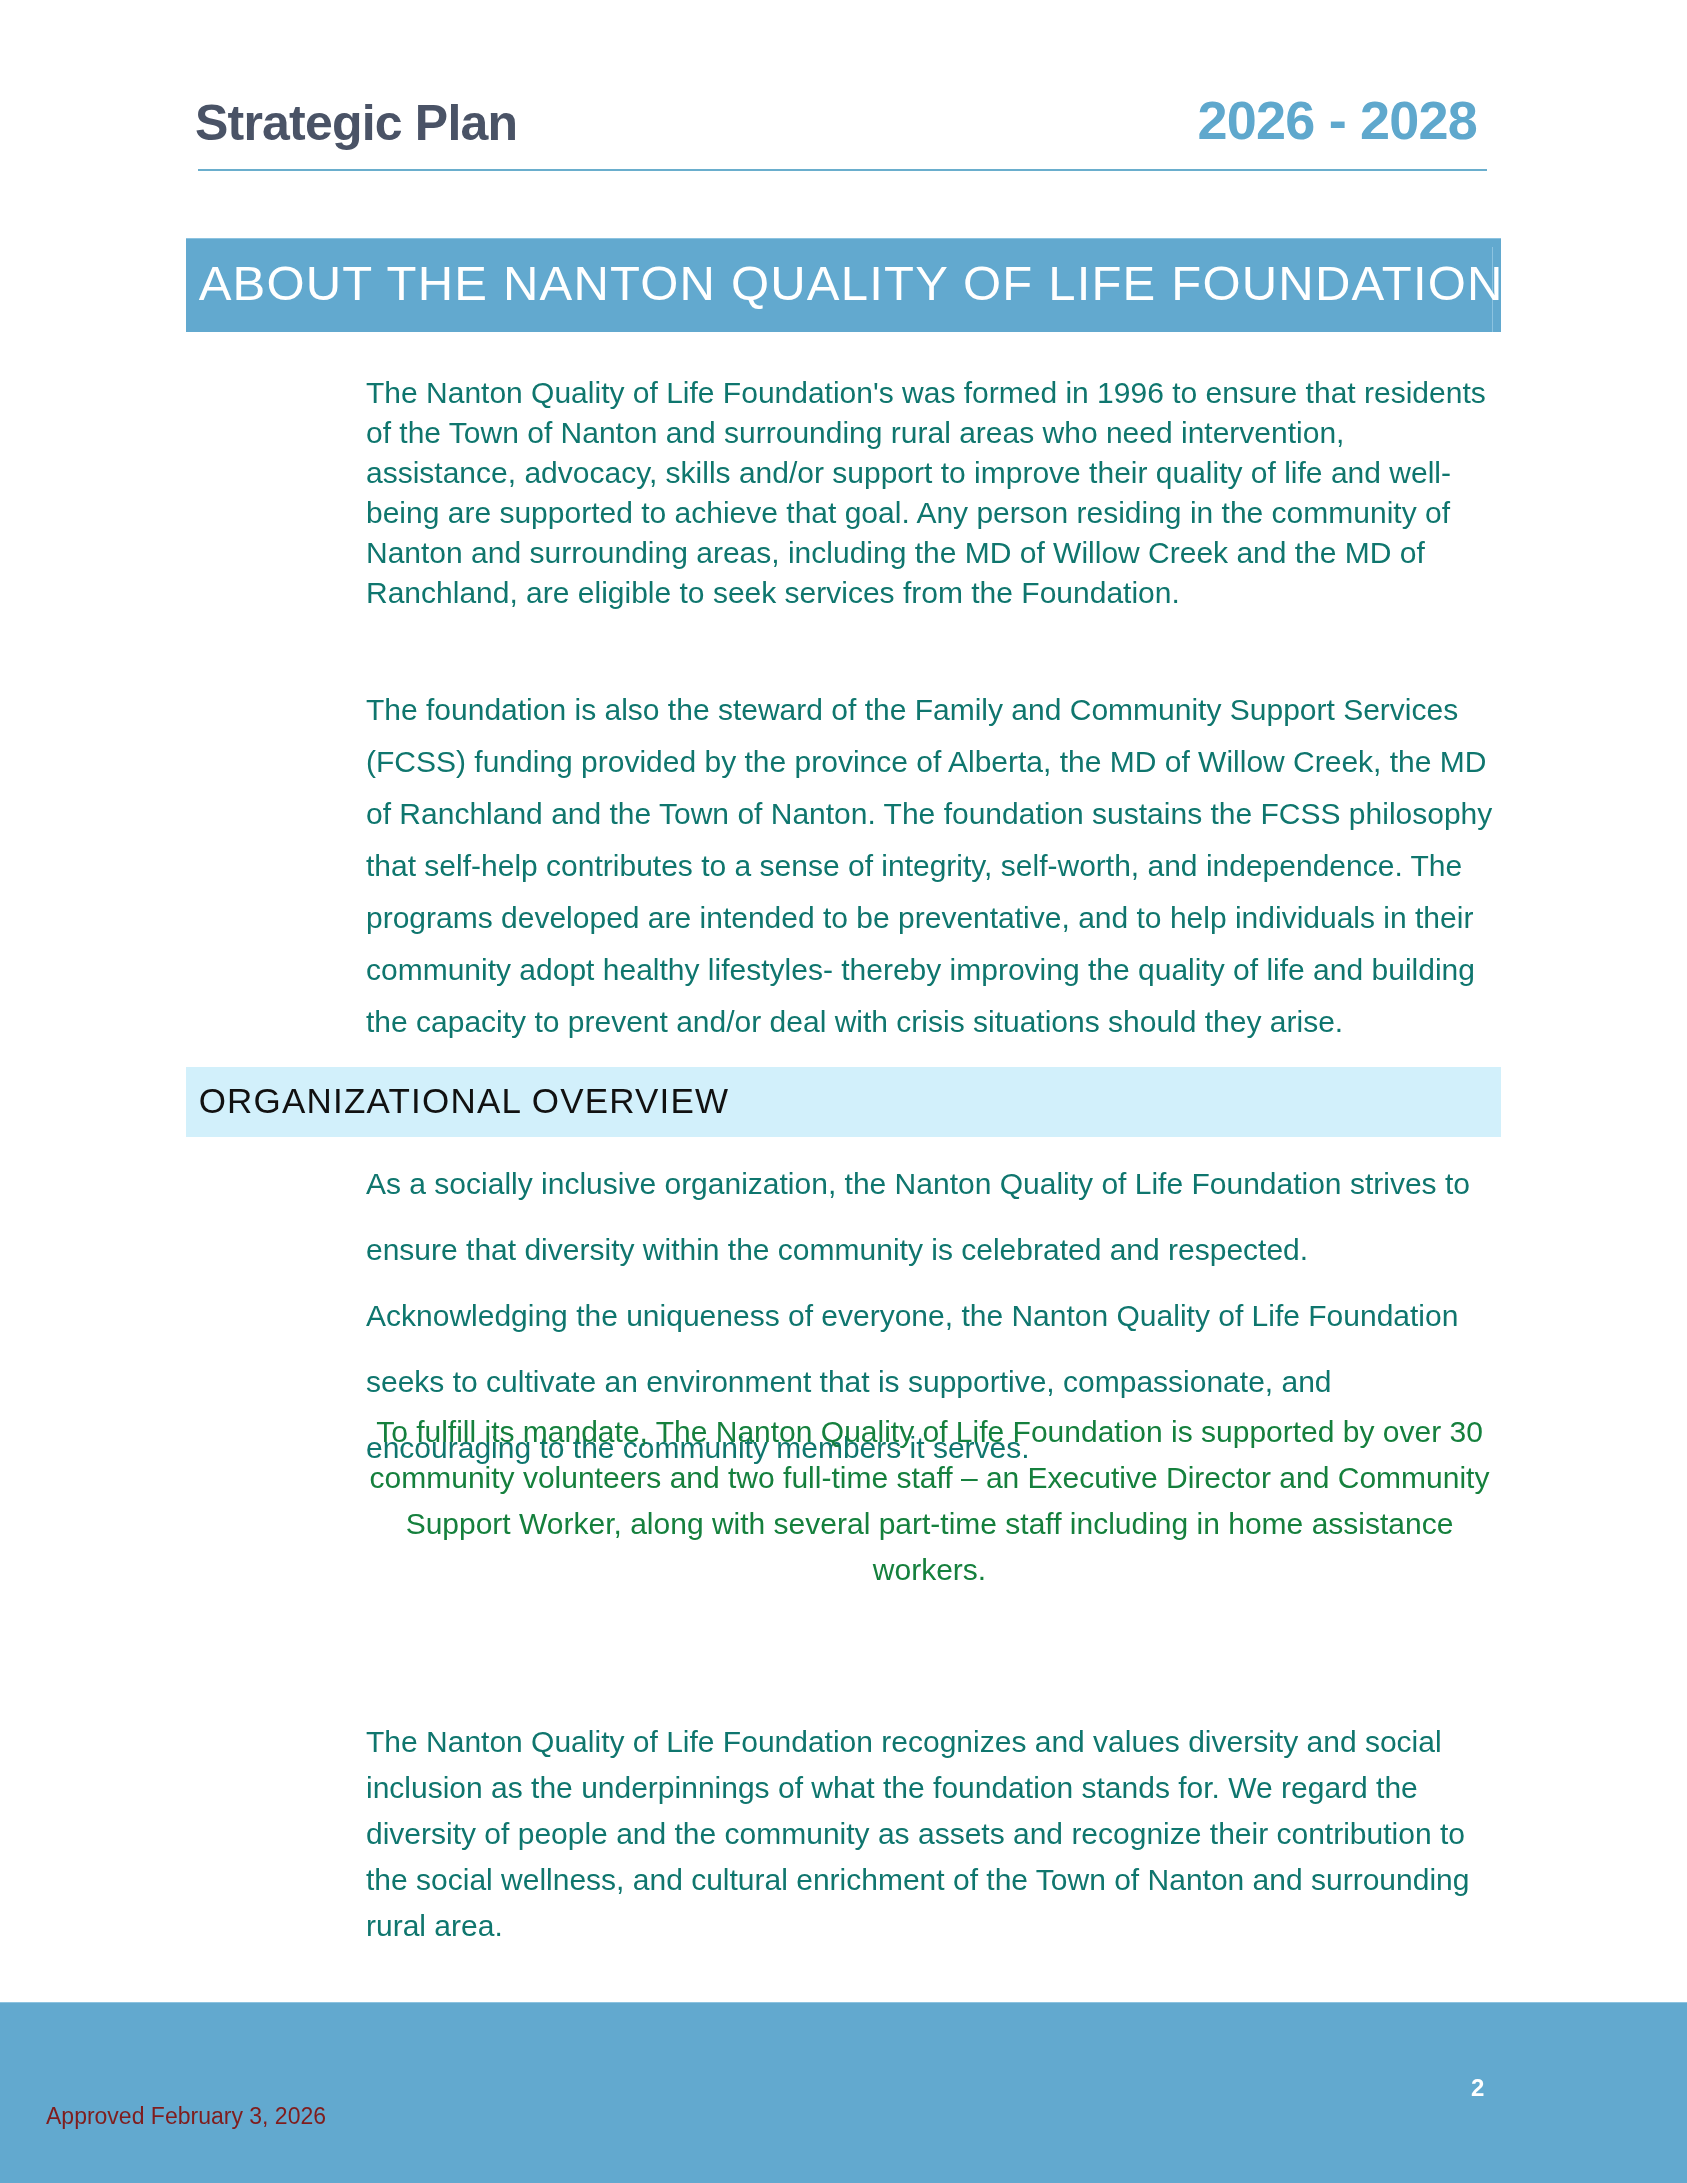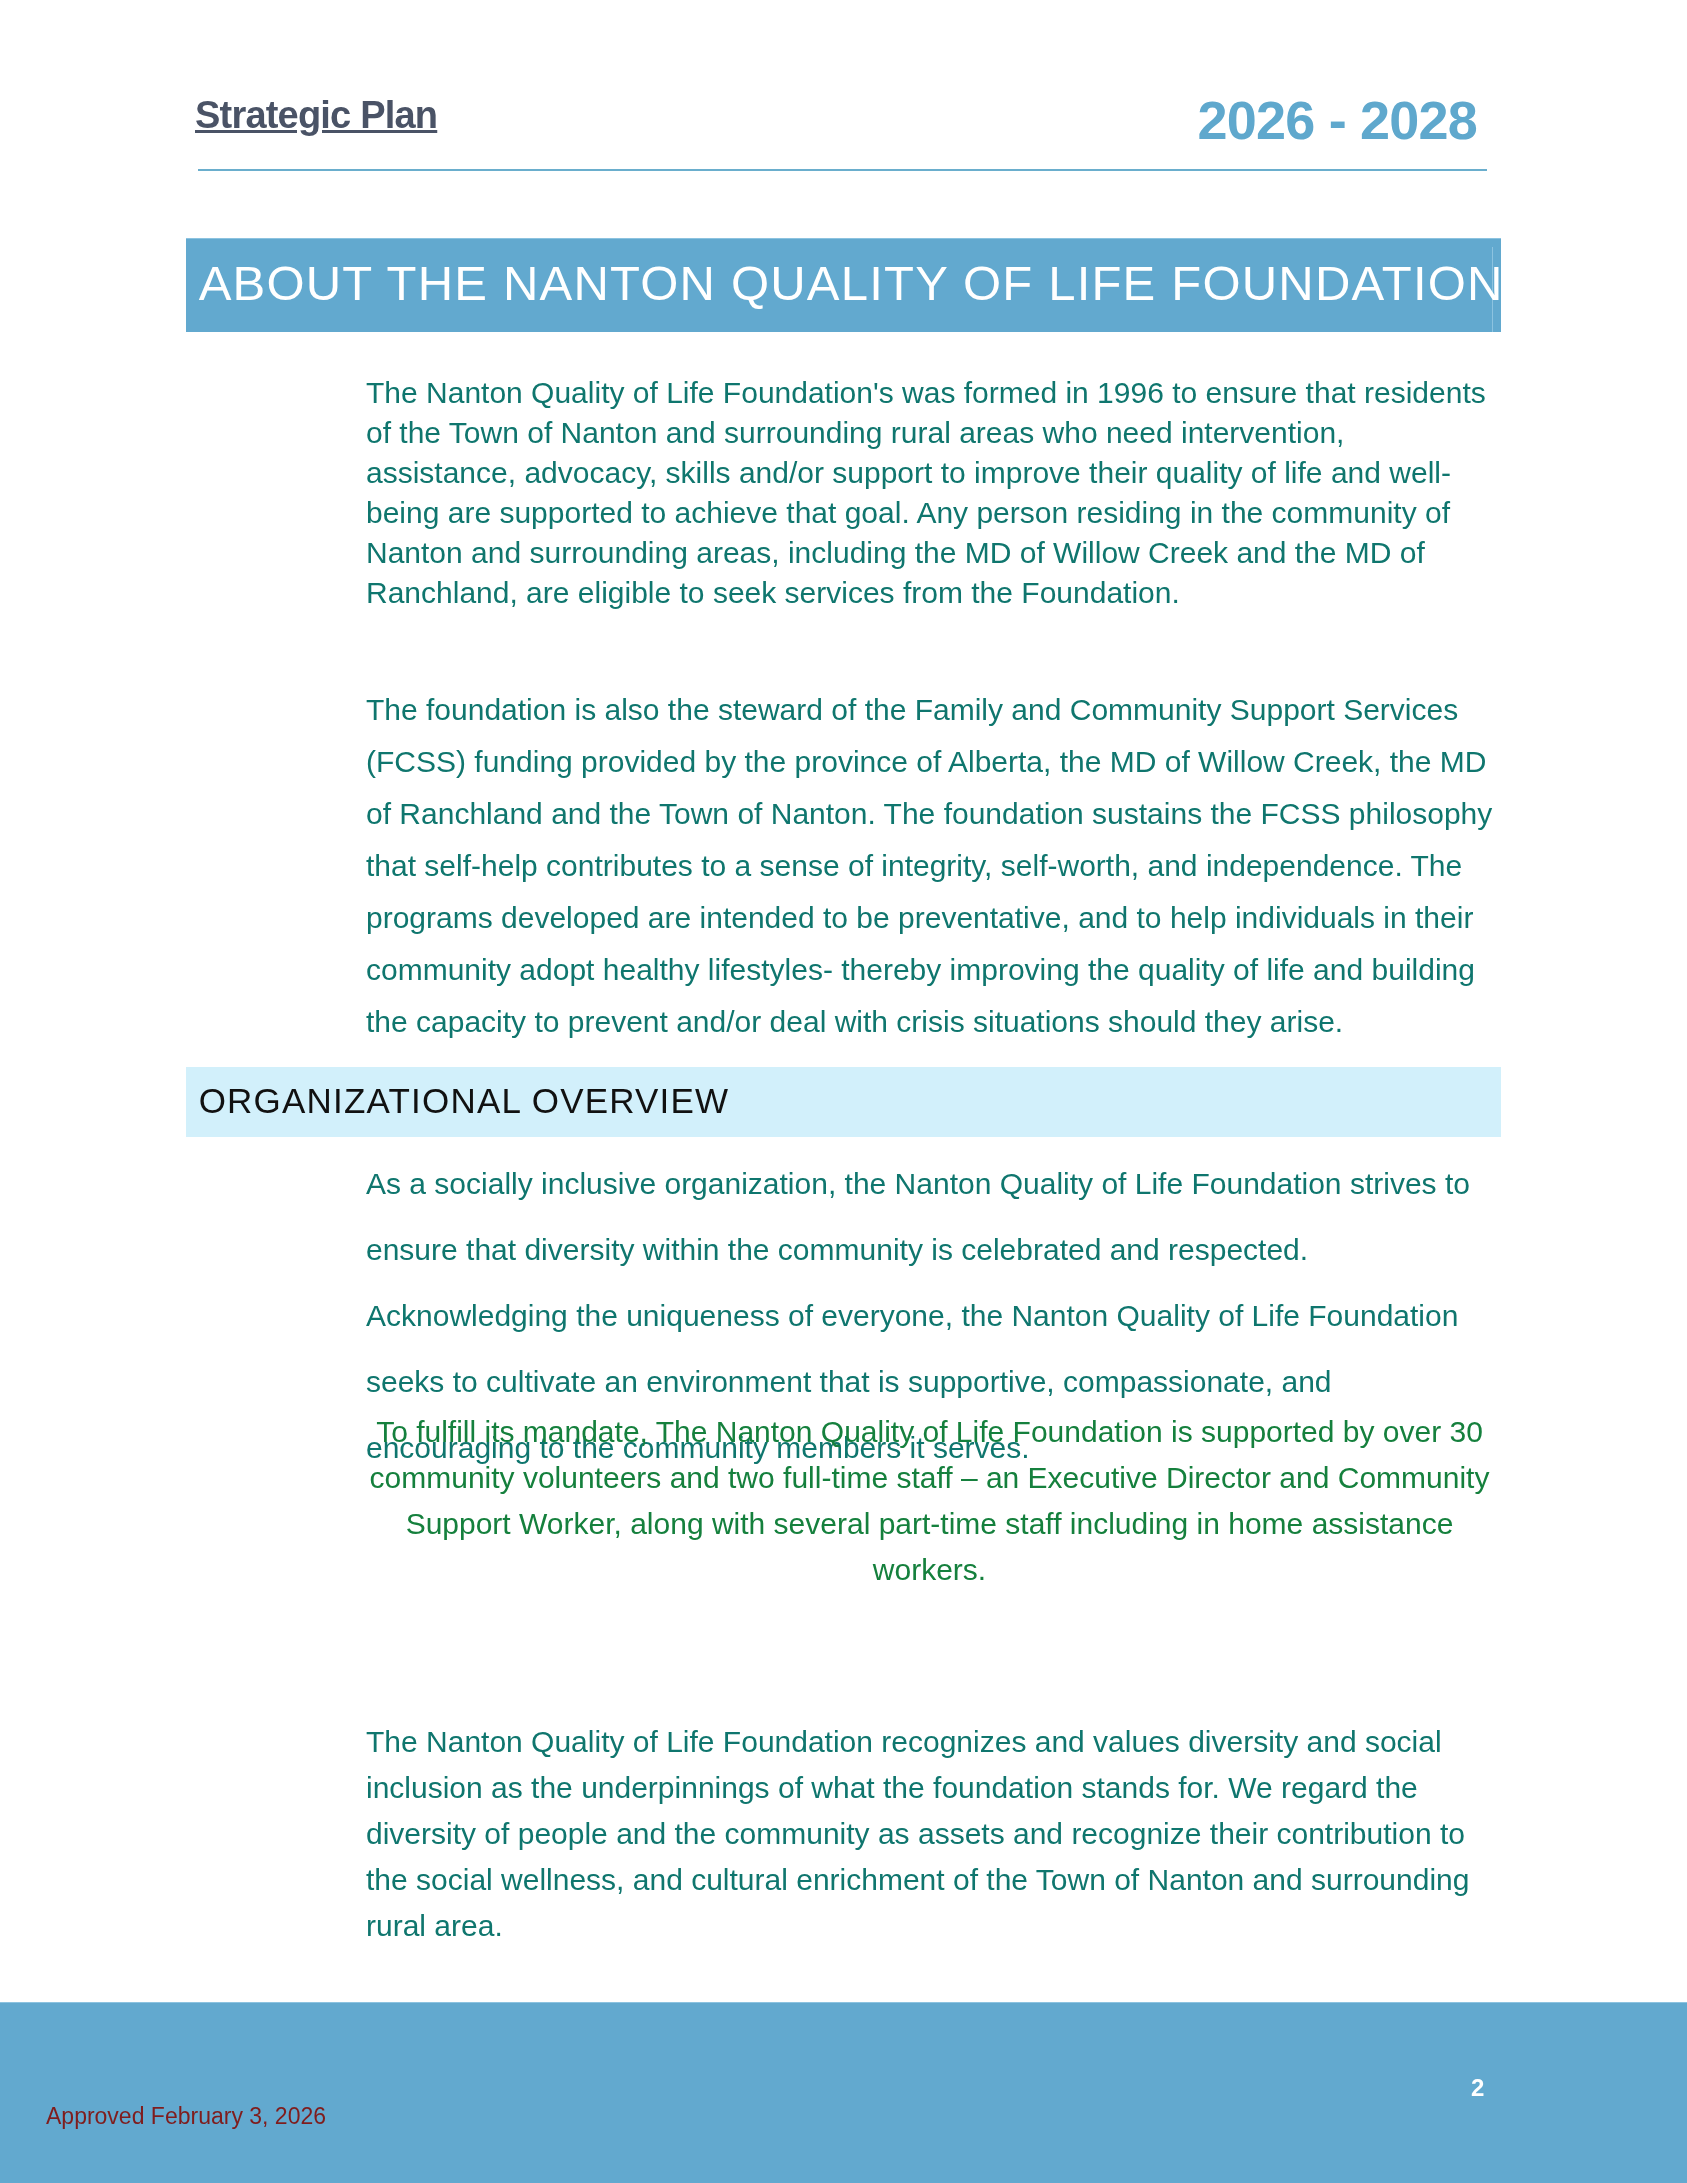--- a/index.html
+++ b/index.html
@@ -3,23 +3,22 @@
 <meta charset="utf-8">
 <style>
   html, body { margin: 0; padding: 0; }
   body {
     width: 1687px; height: 2183px; position: relative; overflow: hidden;
     background: #ffffff;
     font-family: "Liberation Sans", "DejaVu Sans", sans-serif;
   }
   .hdr-title {
     position: absolute; left: 195px; top: 94px;
-    font-size: 38px; font-weight: bold; color: #4a5366;
+    font-size: 50px; font-weight: bold; color: #4a5366;
     letter-spacing: -0.8px;
-    text-decoration: underline;
   }
   .hdr-years {
     position: absolute; right: 210px; top: 89px;
     font-size: 54px; font-weight: bold; color: #5fa8cd;
     letter-spacing: -0.8px;
   }
   .hdr-rule {
     position: absolute; left: 198px; top: 169px; width: 1289px; height: 2.4px;
     background: #6aaecd;
   }

